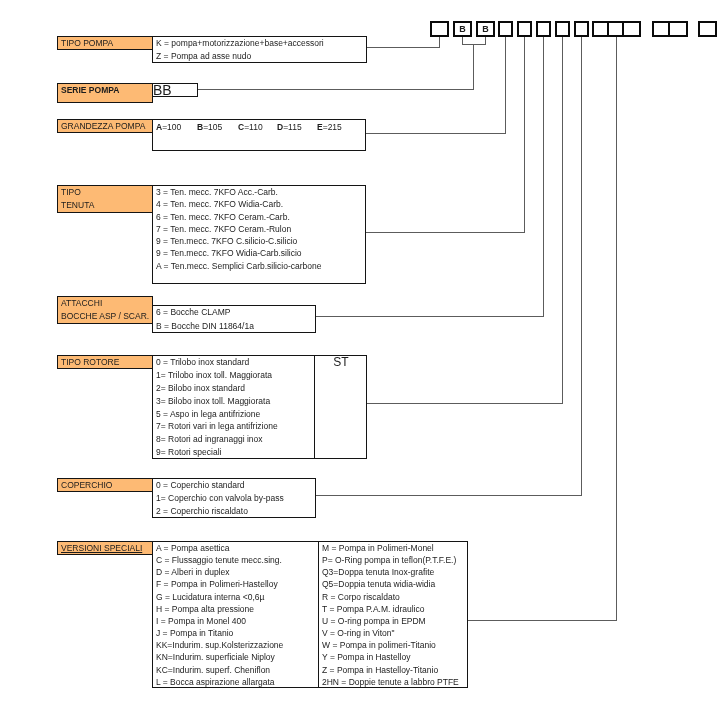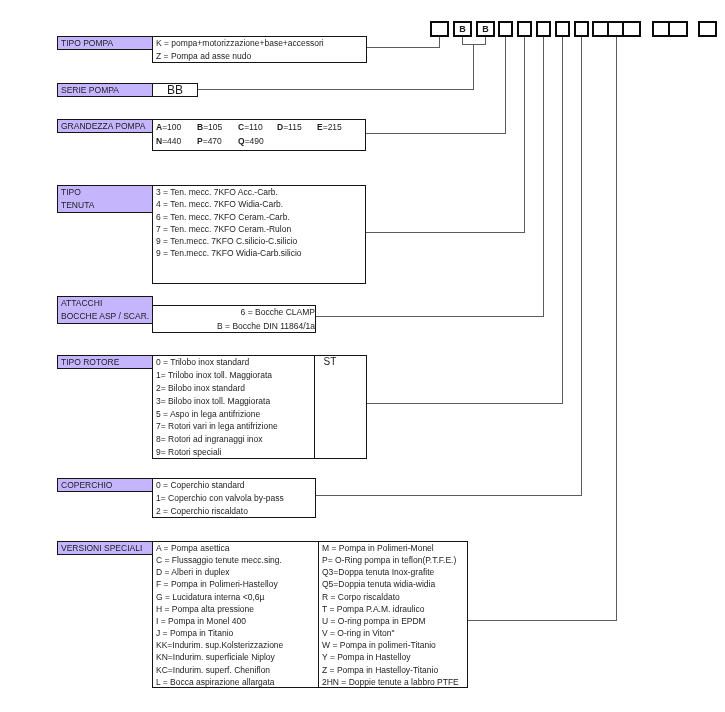--- a/index.html
+++ b/index.html
@@ -18,46 +18,46 @@
     border:2px solid #0a0a0a; background:#fff; display:flex; }
   .cell-group .gcell { box-sizing:border-box; border-right:2px solid #0a0a0a;
     font-size:9px; font-weight:bold; text-align:center; line-height:12px; }
   .cell-group .gcell:last-child { border-right:none; }
   
   .hl, .vl { position:absolute; background:#5c5c5c; }
   .hl { height:1px; } .vl { width:1px; }
   
   .label-box {
     position:absolute; left:57px; width:96px; box-sizing:border-box;
-    border:1px solid #141414; background:#c4b5fd; padding:0 0 0 3px;
+    border:1px solid #141414; background:#fdba74; padding:0 0 0 3px;
     font-size:8.5px; line-height:12.5px; white-space:nowrap; overflow:hidden;
   }
   .value-box {
     position:absolute; left:152px; box-sizing:border-box;
     border:1px solid #141414; background:#fff; overflow:hidden;
   }
   .vrow { padding-left:3px; white-space:nowrap; overflow:hidden; font-size:8.5px; }
   
   .rows-13 .vrow { line-height:13px; height:13px; }
   .rows-135 .vrow { line-height:13.5px; height:13.5px; }
   .rows-1225 .vrow { line-height:12.25px; height:12.25px; }
   .rows-1287 .vrow { line-height:12.875px; height:12.875px; }
   .rows-1216 .vrow { line-height:12.16px; height:12.16px; }
   
   .g-row { display:grid; grid-template-columns:41px 41px 39px 40px 1fr;
     padding-left:3px; line-height:14px; height:14px; font-size:8.5px; }
   .g-row b { font-weight:bold; }
   
   .rot-divider { position:absolute; left:161px; top:0; bottom:0; width:1px; background:#141414; }
-  .rot-marker { position:absolute; left:151px; width:52px; text-align:center; font-size:10px; }
+  .rot-marker { position:absolute; left:162px; width:52px; text-align:center; font-size:12px; }
   
   .vs-col { position:absolute; top:0; bottom:0; }
   .vs-col.left { left:0; width:165px; }
   .vs-col.right { left:165px; width:149px; border-left:1px solid #141414; }
-  .serie-val { text-align:center; font-size:12px; line-height:12px; }
+  .serie-val { text-align:left; font-size:14px; line-height:12px; }
 </style>
 </head>
 <body>
 
 <div id="page">
 
   <div class="code-cell" style="left:430px;width:19px;"></div>
   <div class="code-cell" style="left:453px;width:19px;">B</div>
   <div class="code-cell" style="left:476px;width:19px;">B</div>
   <div class="code-cell" style="left:498px;width:15px;"></div>
@@ -107,63 +107,59 @@
   <div class="hl" style="left:468px;top:620px;width:149px;"></div>
 
   <div class="label-box" style="top:36px;height:14px;">
     <div>TIPO POMPA</div>
   </div>
   <div class="value-box rows-13" style="top:36px;width:215px;height:27px;">
     <div class="vrow">K = pompa+motorizzazione+base+accessori</div>
     <div class="vrow">Z = Pompa ad asse nudo</div>
   </div>
 
-  <div class="label-box" style="top:83px;height:14px;">
+  <div class="label-box" style="top:83px;height:20px;font-weight:bold;">
     <div>SERIE POMPA</div>
   </div>
   <div class="value-box" style="top:83px;width:46px;height:14px;">
     <div class="serie-val">BB</div>
   </div>
 
   <div class="label-box" style="top:119px;height:14px;">
     <div>GRANDEZZA POMPA</div>
   </div>
   <div class="value-box" style="top:119px;width:214px;height:32px;">
     <div class="g-row">
       <span><b>A</b><span>=100</span></span>
       <span><b>B</b><span>=105</span></span>
       <span><b>C</b><span>=110</span></span>
       <span><b>D</b><span>=115</span></span>
       <span><b>E</b><span>=215</span></span>
     </div>
-    <div class="g-row">
-      <span><b>N</b><span>=440</span></span>
-      <span><b>P</b><span>=470</span></span>
-      <span><b>Q</b><span>=490</span></span>
-    </div>
   </div>
 
   <div class="label-box" style="top:185px;height:28px;">
     <div>TIPO</div>
     <div>TENUTA</div>
   </div>
   <div class="value-box rows-1225" style="top:185px;width:214px;height:99px;">
     <div class="vrow">3 = Ten. mecc. 7KFO Acc.-Carb.</div>
     <div class="vrow">4 = Ten. mecc. 7KFO Widia-Carb.</div>
     <div class="vrow">6 = Ten. mecc. 7KFO Ceram.-Carb.</div>
     <div class="vrow">7 = Ten. mecc. 7KFO Ceram.-Rulon</div>
     <div class="vrow">9 = Ten.mecc. 7KFO C.silicio-C.silicio</div>
     <div class="vrow">9 = Ten.mecc. 7KFO Widia-Carb.silicio</div>
+    <div class="vrow">A = Ten.mecc. Semplici Carb.silicio-carbone</div>
   </div>
 
   <div class="label-box" style="top:296px;height:28px;">
     <div>ATTACCHI</div>
     <div>BOCCHE ASP / SCAR.</div>
   </div>
-  <div class="value-box rows-135" style="top:305px;width:164px;height:28px;text-align:right;">
+  <div class="value-box rows-135" style="top:305px;width:164px;height:28px;">
     <div class="vrow">6 = Bocche CLAMP</div>
     <div class="vrow">B = Bocche DIN 11864/1a</div>
   </div>
 
   <div class="label-box" style="top:355px;height:14px;">
     <div>TIPO ROTORE</div>
   </div>
   <div class="value-box rows-1287" style="top:355px;width:215px;height:104px;">
     <div class="rot-divider"></div>
     <div class="vrow"><span>0 = Trilobo inox standard</span><span class="rot-marker">ST</span></div>
@@ -178,21 +174,21 @@
 
   <div class="label-box" style="top:478px;height:14px;">
     <div>COPERCHIO</div>
   </div>
   <div class="value-box rows-13" style="top:478px;width:164px;height:40px;">
     <div class="vrow">0 = Coperchio standard</div>
     <div class="vrow">1= Coperchio con valvola by-pass</div>
     <div class="vrow">2 = Coperchio riscaldato</div>
   </div>
 
-  <div class="label-box" style="top:541px;height:14px;">
+  <div class="label-box" style="top:541px;height:14px;text-decoration:underline;">
     <div>VERSIONI SPECIALI</div>
   </div>
   <div class="value-box rows-1216" style="top:541px;width:316px;height:147px;">
     <div class="vs-col left">
       <div class="vrow">A = Pompa asettica</div>
       <div class="vrow">C = Flussaggio tenute mecc.sing.</div>
       <div class="vrow">D = Alberi in duplex</div>
       <div class="vrow">F = Pompa in Polimeri-Hastelloy</div>
       <div class="vrow">G = Lucidatura interna &lt;0,6µ</div>
       <div class="vrow">H = Pompa alta pressione</div>

